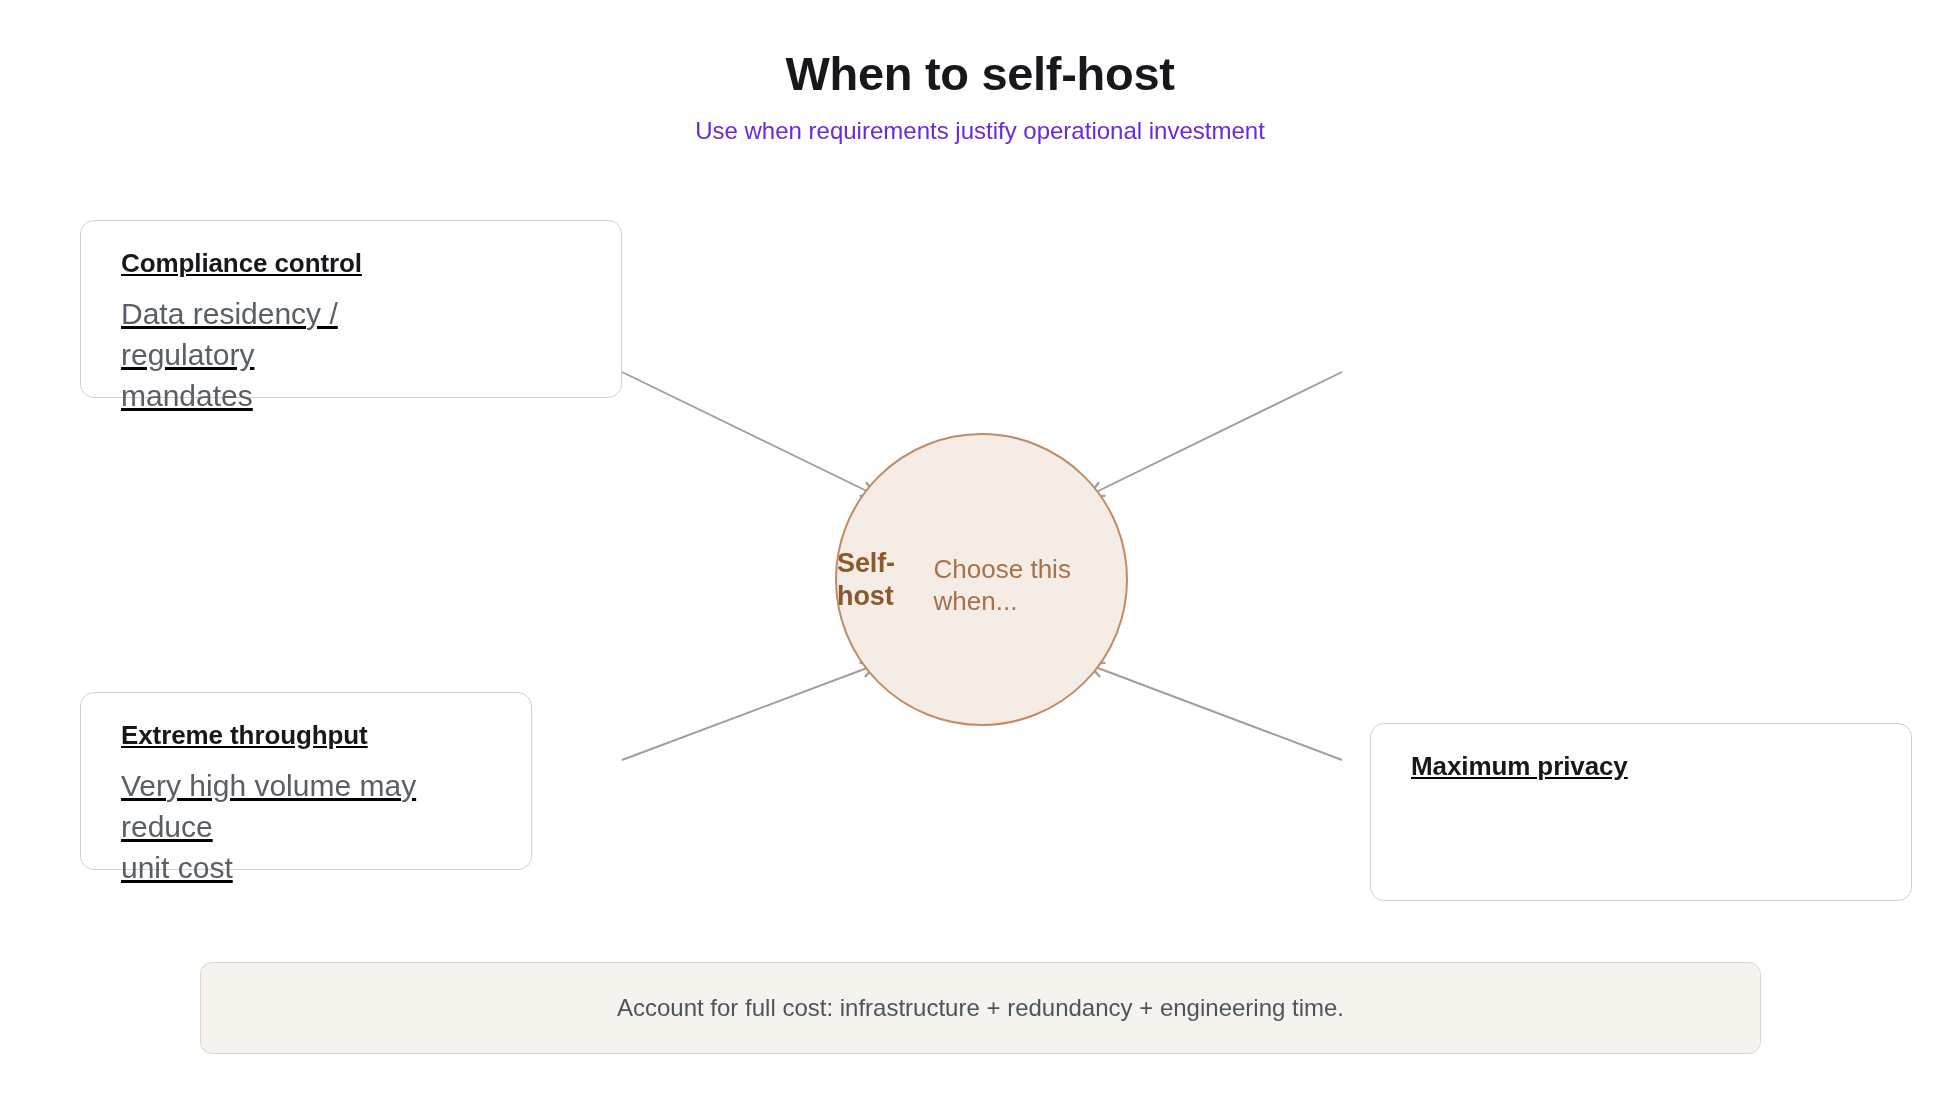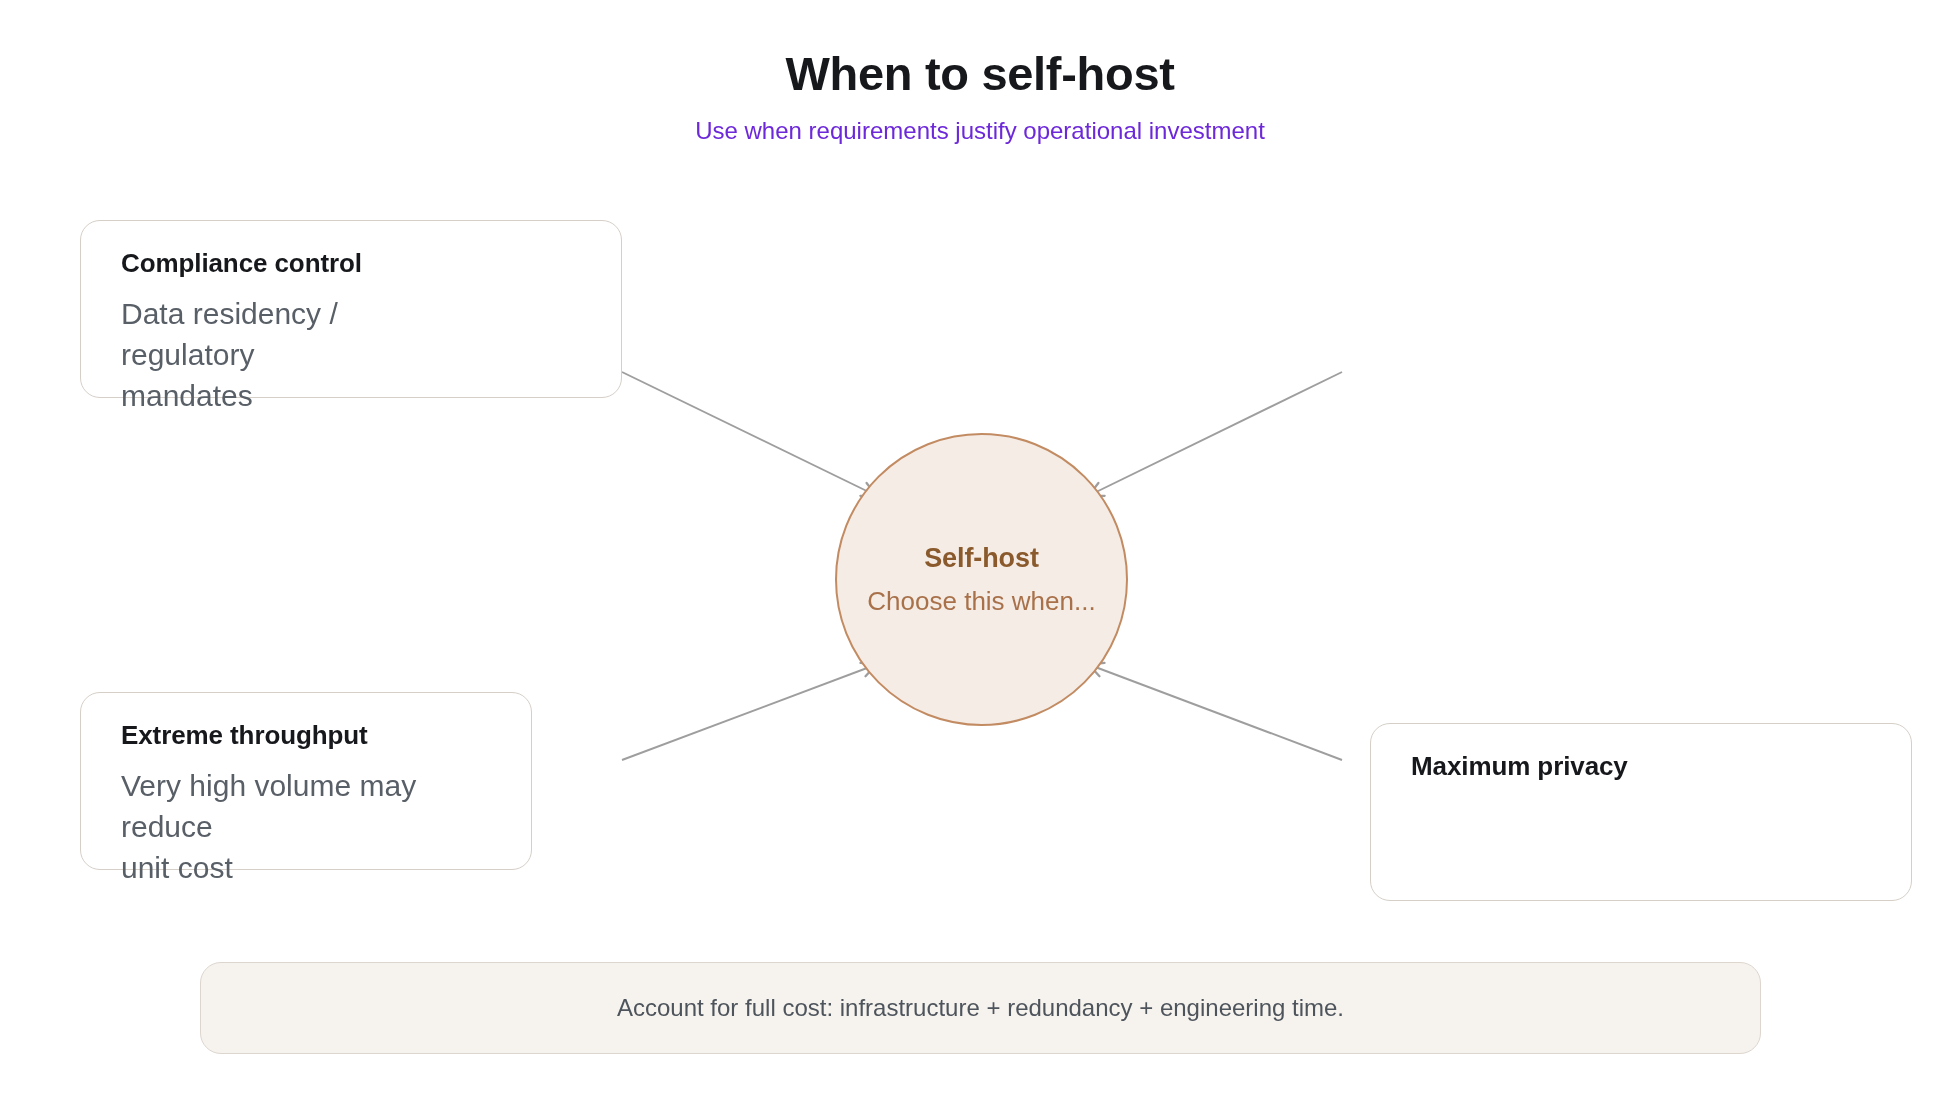--- a/index.html
+++ b/index.html
@@ -59,22 +59,23 @@
     height: 1120px;
     pointer-events: none;
   }
 
   
   .node-card {
     position: absolute;
     box-sizing: border-box;
     background: #ffffff;
     border: 1.6px solid #d6cfc8;
-    border-radius: 20px;
+    border-radius: 14px;
     padding: 26px 36px 26px 40px;
+    text-decoration: underline;
   }
   .node-card .card-title {
     margin: 0;
     font-size: 26px;
     font-weight: bold;
     color: #16181c;
     line-height: 1.25;
     letter-spacing: -0.1px;
   }
   .node-card .card-desc {
@@ -98,21 +99,21 @@
     position: absolute;
     left: 835px;
     top: 433px;
     width: 293px;
     height: 293px;
     box-sizing: border-box;
     border-radius: 50%;
     background: #f5ece6;
     border: 2.4px solid #c28b62;
     display: flex;
-    flex-direction: column;
+    flex-direction: row;
     align-items: center;
     justify-content: center;
   }
   .center-node .center-title {
     margin: 0;
     font-size: 27px;
     font-weight: bold;
     color: #8a5a2c;
     line-height: 1.2;
     letter-spacing: -0.1px;
@@ -129,21 +130,21 @@
   
   .footer-note {
     position: absolute;
     left: 200px;
     top: 962px;
     width: 1561px;
     height: 92px;
     box-sizing: border-box;
     background: #f6f3ef;
     border: 1.6px solid #ddd6cf;
-    border-radius: 21px;
+    border-radius: 12px;
     display: flex;
     align-items: center;
     justify-content: center;
   }
   .footer-note .footer-text {
     margin: 0;
     font-size: 24px;
     color: #4e545c;
     line-height: 1.3;
     text-align: center;

